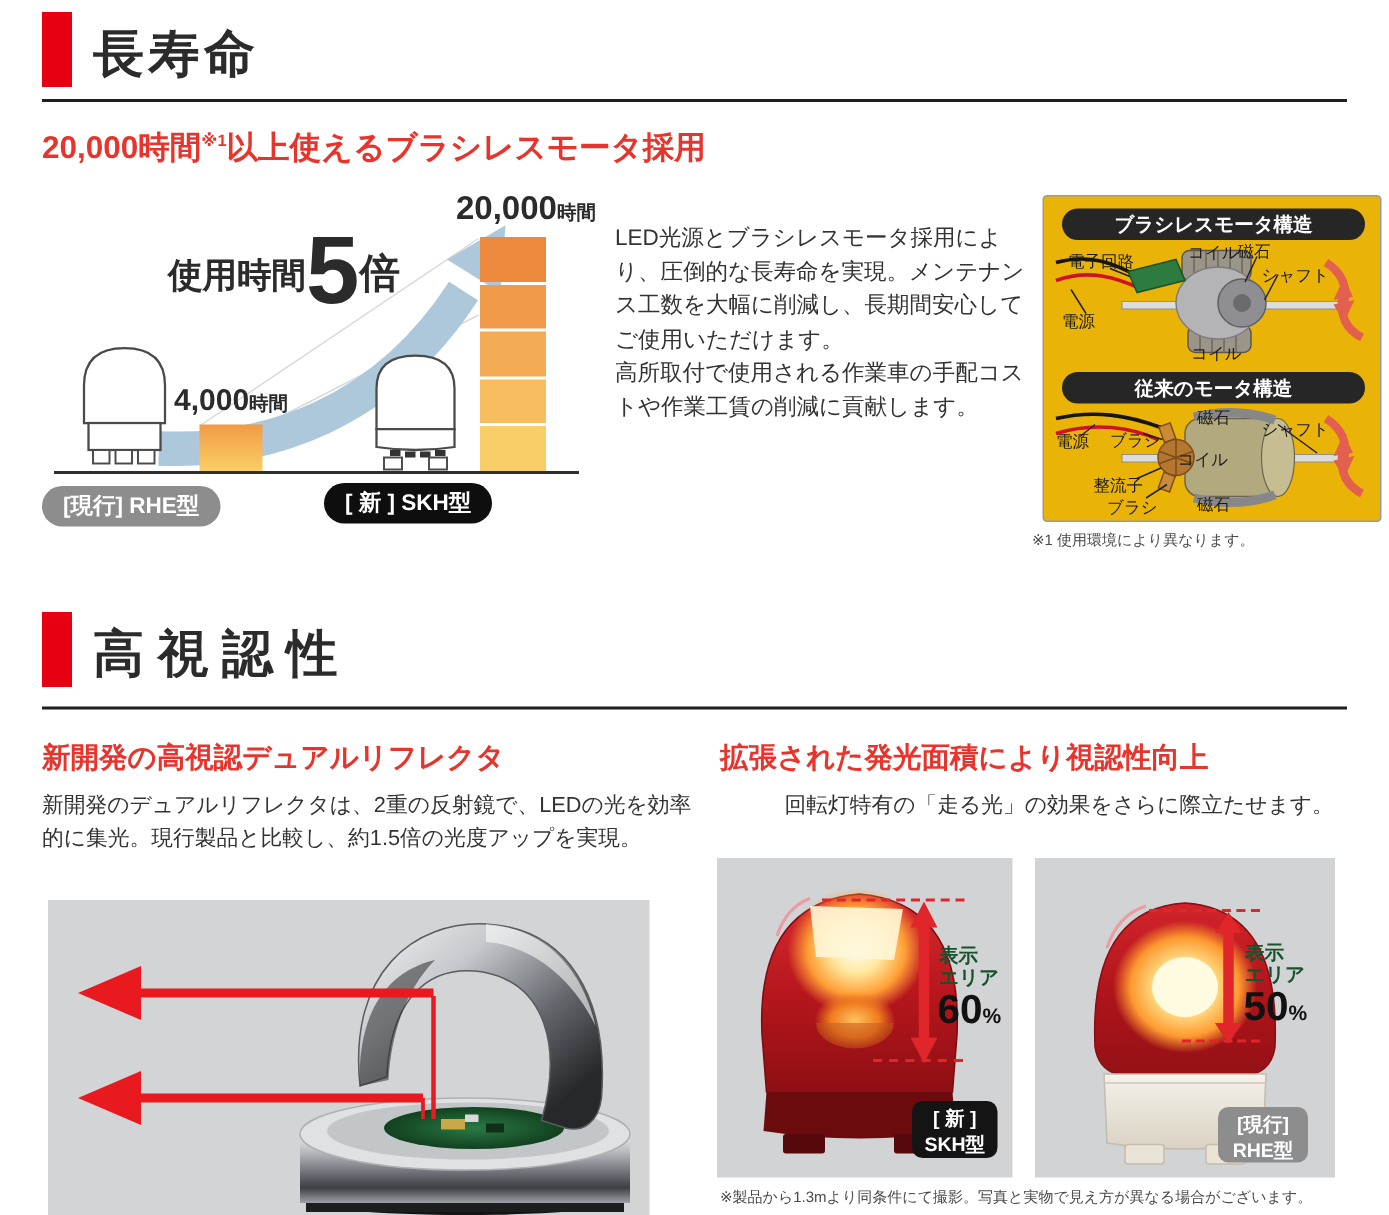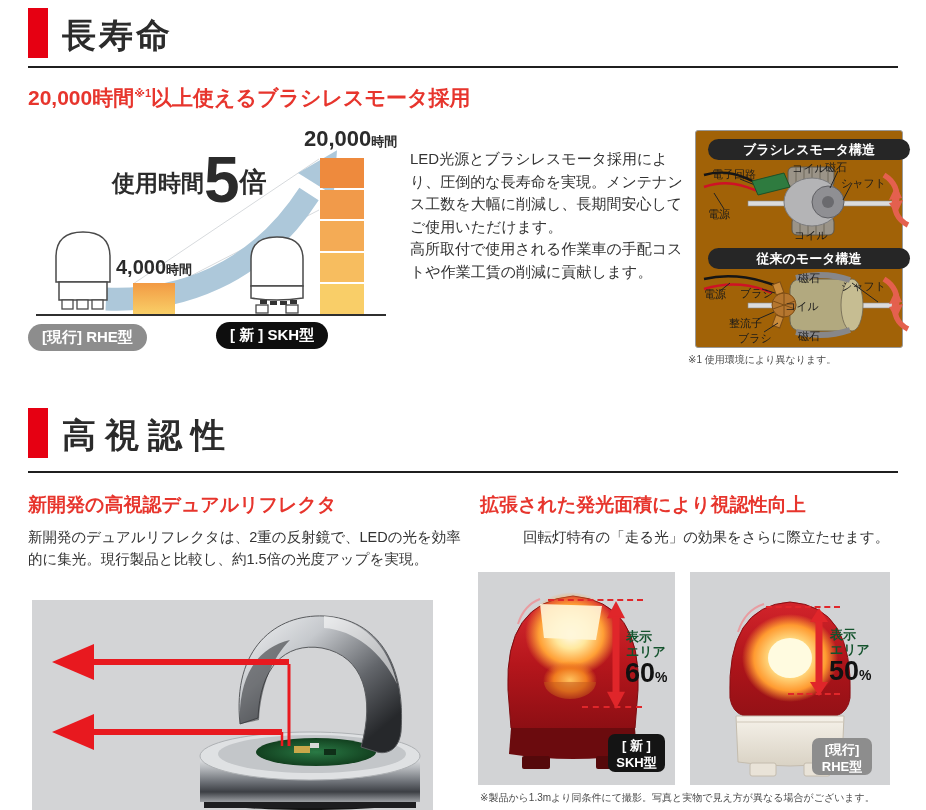--- a/index.html
+++ b/index.html
@@ -38,22 +38,22 @@
   .multiplier .big5 { font-size:64px; font-weight:bold; line-height:0.82; }
   .multiplier .unit { font-size:27px; font-weight:bold; padding-bottom:6px; }
   .pill { border-radius:14px; color:#fff; font-weight:bold; font-size:15px;
     padding:4px 14px; white-space:nowrap; text-align:center; }
   .pill.gray { background:#8d8d8d; }
   .pill.black { background:#0e0e0e; }
 
   .para { font-size:15px; line-height:1.5; color:#333; white-space:pre-line; }
 
   
-  #diagram-box { left:695px; top:130px; width:208px; height:218px;
-    background:#a16207; border:1px solid #9a9a9a; border-radius:3px; }
+  #diagram-box { left:695px; top:130px; width:226px; height:218px;
+    background:#eab308; border:1px solid #9a9a9a; border-radius:3px; }
   .motor-pill { left:12px; width:202px; height:21px; background:#262626; border-radius:11px;
     color:#fff; font-size:13px; font-weight:bold; text-align:center; line-height:21px; white-space:nowrap; }
   .mlabel { font-size:11px; color:#1a1a1a; white-space:nowrap; }
 
   .footnote { font-size:10px; color:#4a4a4a; white-space:nowrap; }
 
   
   .photo { background:#d2d3d5; overflow:hidden; }
   #photo-reflector { left:32px; top:600px; width:401px; height:210px; background:#d3d4d6; }
   #photo-skh { left:478px; top:572px; width:197px; height:213px; }

